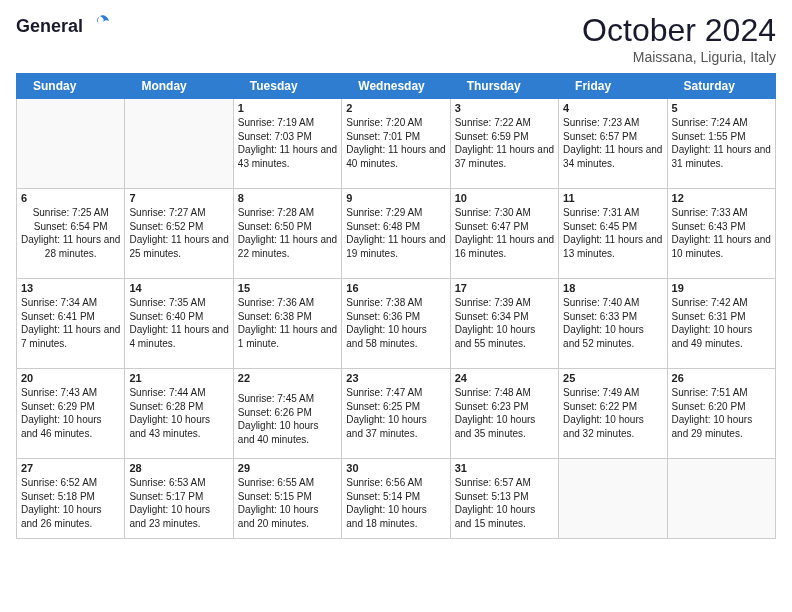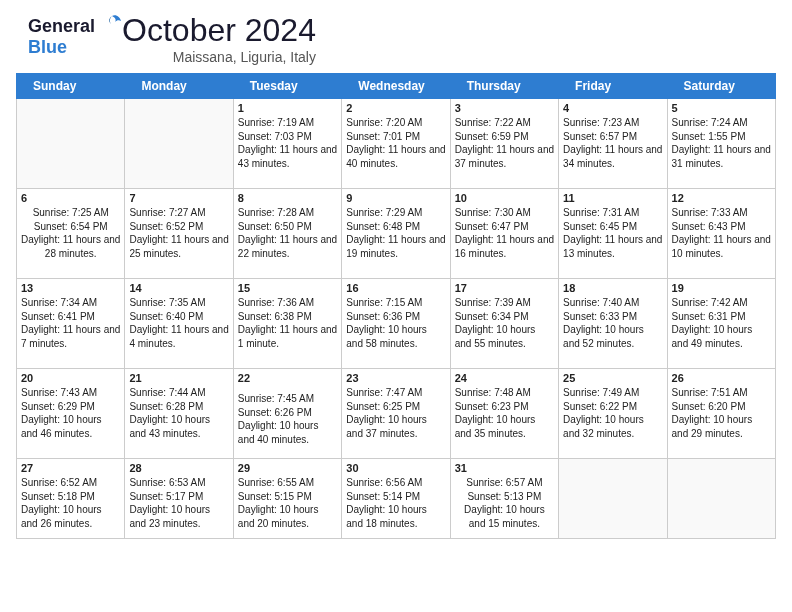--- a/index.html
+++ b/index.html
@@ -10,24 +10,23 @@
       background: #fff;
       overflow: hidden;
     }
     .page {
       width: 792px;
       height: 612px;
       padding: 12px 16px;
     }
     .header {
       display: flex;
-      justify-content: flex-start;
+      justify-content: space-between;
       align-items: flex-start;
       margin-bottom: 8px;
-      margin-left: 12px;
     }
     .logo {
       display: flex;
       align-items: center;
     }
     .logo-text {
       font-size: 18px;
       font-weight: bold;
       color: #1a1a2e;
       line-height: 1.1;
@@ -98,21 +97,20 @@
     <div class="logo">
       <div>
         <div style="display:flex;align-items:center;">
           <span class="logo-text">General
             <svg class="logo-icon" viewBox="0 0 20 20">
               <path d="M10 4 C14 2, 18 5, 19 9 C17 8, 15 8, 13 10 C15 7, 12 5, 10 4Z" fill="#2e7dd1"></path>
               <path d="M10 4 C8 6, 7 9, 9 12 C7 10, 6 7, 10 4Z" fill="#1a5fa0"></path>
             </svg>
           </span>
         </div>
-        <div style="font-size:18px;font-weight:bold;color:#2e7dd1;">Blue</div>
       </div>
     </div>
     <div class="title-section">
       <div class="month-title">October 2024</div>
       <div class="location">Maissana, Liguria, Italy</div>
     </div>
   </div>
 
   <table>
     <thead>
@@ -219,21 +217,21 @@
 Daylight: 11 hours and 4 minutes.</div>
           </td>
           <td>
             <span class="day-num">15</span>
             <div class="day-info" style="white-space: pre-line;">Sunrise: 7:36 AM
 Sunset: 6:38 PM
 Daylight: 11 hours and 1 minute.</div>
           </td>
           <td>
             <span class="day-num">16</span>
-            <div class="day-info" style="white-space: pre-line;">Sunrise: 7:15 AM
+            <div class="day-info" style="white-space: pre-line;">Sunrise: 7:38 AM
 Sunset: 6:36 PM
 Daylight: 10 hours and 58 minutes.</div>
           </td>
           <td>
             <span class="day-num">17</span>
             <div class="day-info" style="white-space: pre-line;">Sunrise: 7:39 AM
 Sunset: 6:34 PM
 Daylight: 10 hours and 55 minutes.</div>
           </td>
           <td>
@@ -313,21 +311,21 @@
 Daylight: 10 hours and 20 minutes.</div>
           </td>
           <td>
             <span class="day-num">30</span>
             <div class="day-info" style="white-space: pre-line;">Sunrise: 6:56 AM
 Sunset: 5:14 PM
 Daylight: 10 hours and 18 minutes.</div>
           </td>
           <td>
             <span class="day-num">31</span>
-            <div class="day-info" style="white-space: pre-line; text-align: center;">Sunrise: 6:57 AM
+            <div class="day-info" style="white-space: pre-line;">Sunrise: 6:57 AM
 Sunset: 5:13 PM
 Daylight: 10 hours and 15 minutes.</div>
           </td>
           <td class="empty"></td>
           <td class="empty"></td>
         </tr>
       </tbody>
   </table>
 </div>
 

